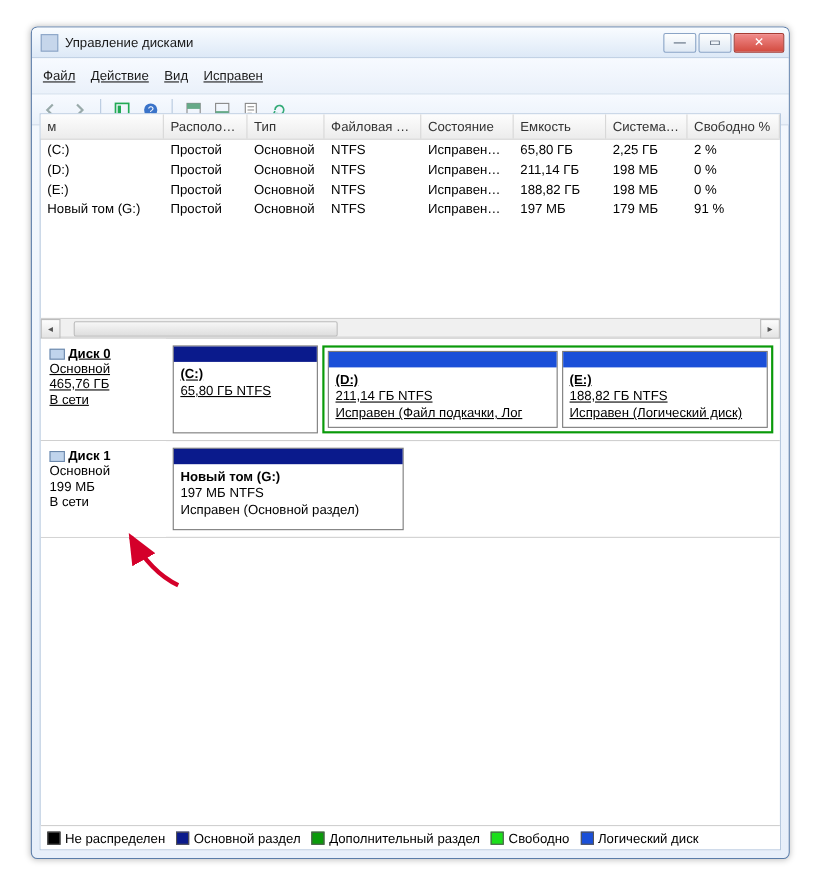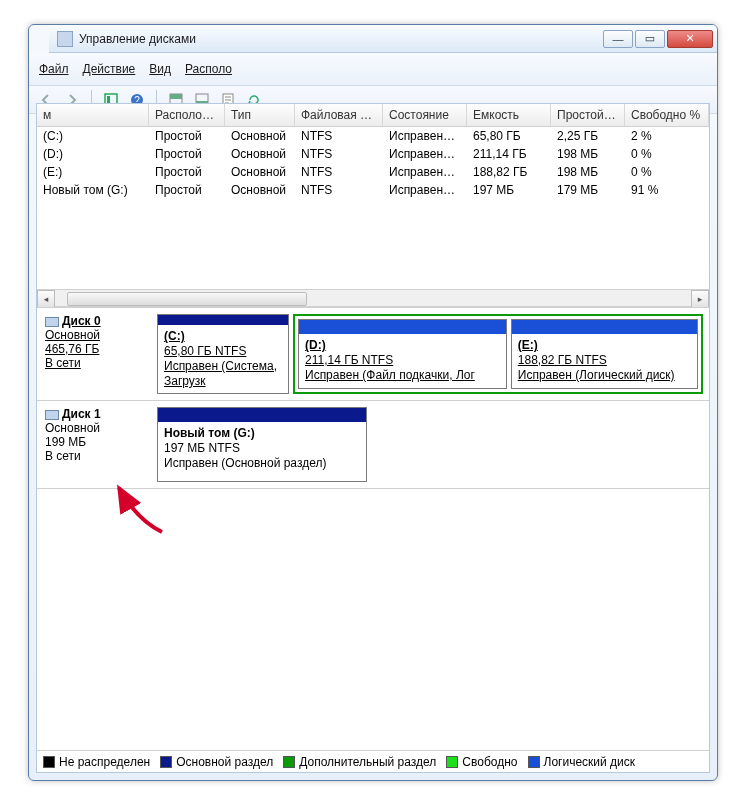--- a/index.html
+++ b/index.html
@@ -22,21 +22,20 @@
     box-shadow: 0 0 6px rgba(0,0,0,.25);
     overflow: hidden;
   }
   .titlebar {
     height: 28px;
     display: flex;
     align-items: center;
     padding: 0 4px 0 8px;
     background: linear-gradient(#f9fcff,#dde9f7);
     border-bottom: 1px solid #b7c9df;
-    margin-left: 20px;
   }
   .titlebar .app-icon {
     width: 16px; height: 16px; margin-right: 6px;
     background: #c6d6eb; border:1px solid #8aa4c6;
   }
   .title-text { flex:1; color:#1a1a1a; }
   .win-btns { display:flex; gap:2px; }
   .win-btn {
     width: 30px; height: 18px;
     border: 1px solid #8aa4c6;
@@ -152,21 +151,21 @@
       <div class="win-btn">—</div>
       <div class="win-btn">▭</div>
       <div class="win-btn win-close">✕</div>
     </div>
   </div>
 
   <div class="menubar">
     <div class="menu-item"><u>Файл</u></div>
     <div class="menu-item"><u>Действие</u></div>
     <div class="menu-item"><u>Вид</u></div>
-    <div class="menu-item"><u>Располо</u></div>
+    <div class="menu-item"><u>Исправен</u></div>
   </div>
 
   <div class="toolbar">
     <div class="tb-btn">
         <svg viewBox="0 0 16 16">
           <path d="M10 3L5 8l5 5" fill="none" stroke="#9aa" stroke-width="2"></path>
         </svg>
       </div>
     <div class="tb-btn">
         <svg viewBox="0 0 16 16">
@@ -215,21 +214,21 @@
 
   <div class="content">
 
     <div class="grid-header">
       <div class="gh-cell col0">м</div>
       <div class="gh-cell col1">Располо…</div>
       <div class="gh-cell col2">Тип</div>
       <div class="gh-cell col3">Файловая с…</div>
       <div class="gh-cell col4">Состояние</div>
       <div class="gh-cell col5">Емкость</div>
-      <div class="gh-cell col6">Простой…</div>
+      <div class="gh-cell col6">Система…</div>
       <div class="gh-cell col7">Свободно %</div>
     </div>
 
     <div class="grid-body">
       <div class="grid-row">
         <div class="gb-cell col0">(C:)</div>
         <div class="gb-cell col1">Простой</div>
         <div class="gb-cell col2">Основной</div>
         <div class="gb-cell col3">NTFS</div>
         <div class="gb-cell col4">Исправен…</div>
@@ -283,21 +282,20 @@
           <div>Основной</div>
           <div>465,76 ГБ</div>
           <div>В сети</div>
         </div>
         <div class="disk-parts">
           <div class="part" style="width:132px">
             <div class="part-head primary"></div>
             <div class="part-body">
               <b>(C:)</b><br>
               <span>65,80 ГБ NTFS</span><br>
-              <span>Исправен (Система, Загрузк</span>
             </div>
           </div>
           <div class="green-group">
             <div class="part" style="flex:211">
               <div class="part-head logical"></div>
               <div class="part-body">
                 <b>(D:)</b><br>
                 <span>211,14 ГБ NTFS</span><br>
                 <span>Исправен (Файл подкачки, Лог</span>
               </div>

